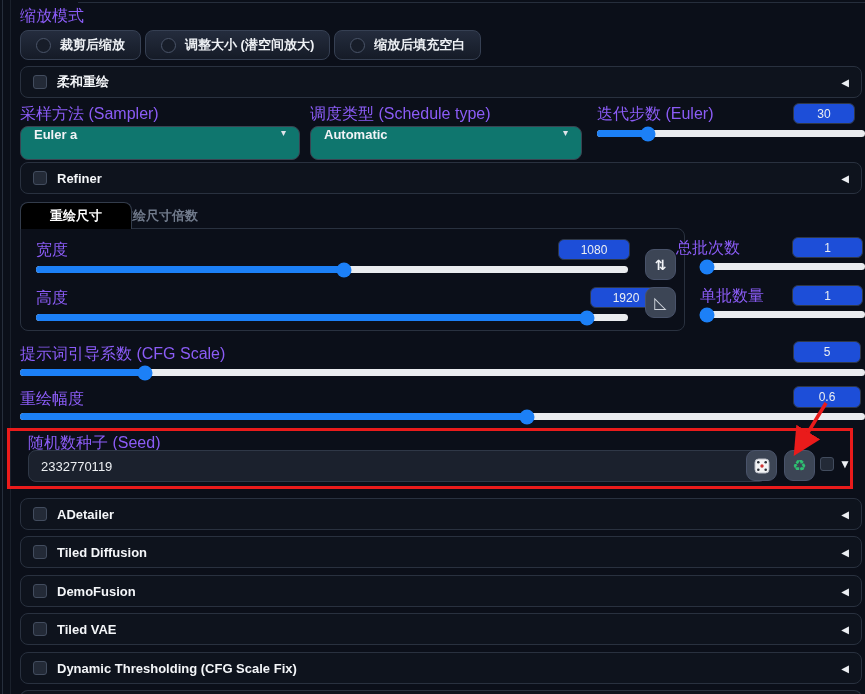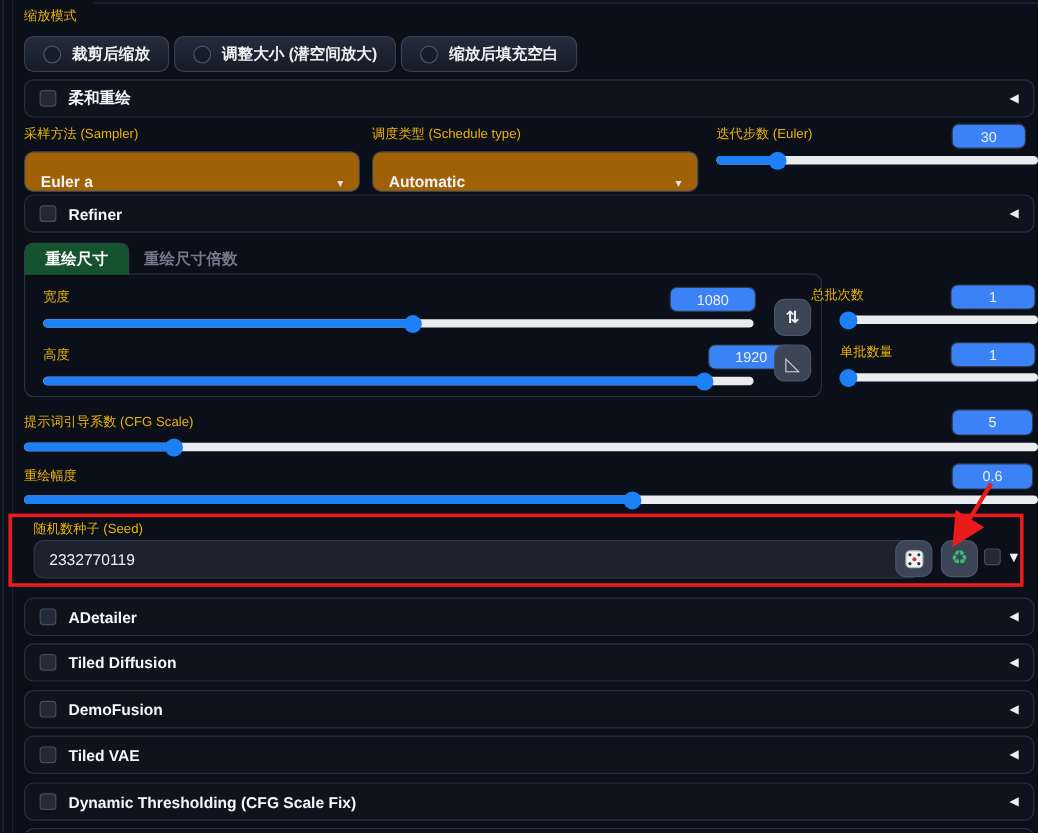--- a/index.html
+++ b/index.html
@@ -2,21 +2,21 @@
 <html><head>
 <meta charset="utf-8">
 <style>
   html,body{margin:0;padding:0}
   body{
     width:865px;height:694px;position:relative;overflow:hidden;
     background:#0b0f19;
     font-family:"Liberation Sans","DejaVu Sans",sans-serif;
     -webkit-font-smoothing:antialiased;
   }
-  .lbl{position:absolute;font-size:11px;color:#eab308;white-space:nowrap}
+  .lbl{position:absolute;font-size:16px;color:#8b5cf6;white-space:nowrap}
   .hline{position:absolute;height:1px;background:#262e3c}
   .vline{position:absolute;width:1px;top:0;bottom:0}
 
   
   .radio-row{position:absolute;left:20px;top:30px;display:flex;gap:4px}
   .ropt{height:30px;border-radius:8px;border:1px solid #364053;
     background:linear-gradient(180deg,#242c3d,#151b27);
     display:flex;align-items:center;gap:9px;padding:0 15px;
     font-size:13px;color:#eef1f5;font-weight:600;box-sizing:border-box;white-space:nowrap}
   .radio{width:15px;height:15px;border-radius:50%;border:1px solid #4a5468;background:#171d29;flex:none;position:relative;box-sizing:border-box}
@@ -25,40 +25,40 @@
 
   
   .acc{position:absolute;left:20px;width:842px;height:32px;box-sizing:border-box;
     background:#0e131d;border:1px solid #29313f;border-radius:8px;
     display:flex;align-items:center;gap:10px;padding:0 12px}
   .acc .title{font-weight:700;font-size:13px;color:#f4f6f9;white-space:nowrap}
   .acc .tri{margin-left:auto;color:#eceff3;font-size:10px}
   .cb{width:14px;height:14px;border-radius:3px;background:#232a37;border:1px solid #424c5e;flex:none;box-sizing:border-box}
 
   
-  .dd{position:absolute;height:34px;box-sizing:border-box;background:#a16207;border:1px solid #3a4452;
-    border-radius:8px;display:flex;align-items:flex-end;padding:0 13px;
+  .dd{position:absolute;height:34px;box-sizing:border-box;background:#0f766e;border:1px solid #3a4452;
+    border-radius:8px;display:flex;align-items:flex-start;padding:0 13px;
     color:#f1f3f6;font-size:13px;font-weight:600}
   .dd .caret{margin-left:auto;font-size:10px;color:#dfe3e9}
 
   
-  .numin{position:absolute;box-sizing:border-box;background:#3b82f6;border:1px solid #2f3847;border-radius:6px;
+  .numin{position:absolute;box-sizing:border-box;background:#1d4ed8;border:1px solid #2f3847;border-radius:6px;
     color:#eceff2;font-size:12px;display:flex;align-items:center;justify-content:center}
   .textin{position:absolute;box-sizing:border-box;background:#1b212d;border:1px solid #2f3847;border-radius:8px;
     color:#eceff2;font-size:13px;display:flex;align-items:center;padding:0 12px}
 
   
   .slider{position:absolute;height:7px}
   .slider .track{position:absolute;inset:0;background:#eaecef;border-radius:4px}
   .slider .fill{position:absolute;top:0;bottom:0;left:0;background:#1c80f7;border-radius:4px}
   .slider .knob{position:absolute;top:50%;width:15px;height:15px;border-radius:50%;background:#1c80f7;transform:translate(-50%,-50%)}
 
   
-  .tab-active{position:absolute;left:20px;top:202px;height:27px;padding:0 17px;box-sizing:border-box;
-    border:1px solid #333c4b;border-bottom:none;border-radius:8px 8px 0 0;background:#14532d;z-index:2;
+  .tab-active{position:absolute;left:20px;top:202px;height:27px;padding:0 29px;box-sizing:border-box;
+    border:1px solid #333c4b;border-bottom:none;border-radius:8px 8px 0 0;background:#000000;z-index:2;
     display:flex;align-items:center;font-size:13px;font-weight:700;color:#fff;white-space:nowrap}
   .tab-inactive{position:absolute;left:120px;top:202px;height:27px;display:flex;align-items:center;
     font-size:13px;font-weight:700;color:#717b8c;white-space:nowrap}
   .panel{position:absolute;left:20px;top:228px;width:665px;height:103px;box-sizing:border-box;
     border:1px solid #29313f;border-radius:0 8px 8px 8px}
 
   
   .toolbtn{position:absolute;box-sizing:border-box;background:#3c4555;border:1px solid #49536a;border-radius:9px;
     display:flex;align-items:center;justify-content:center;color:#f2f4f7}
 

